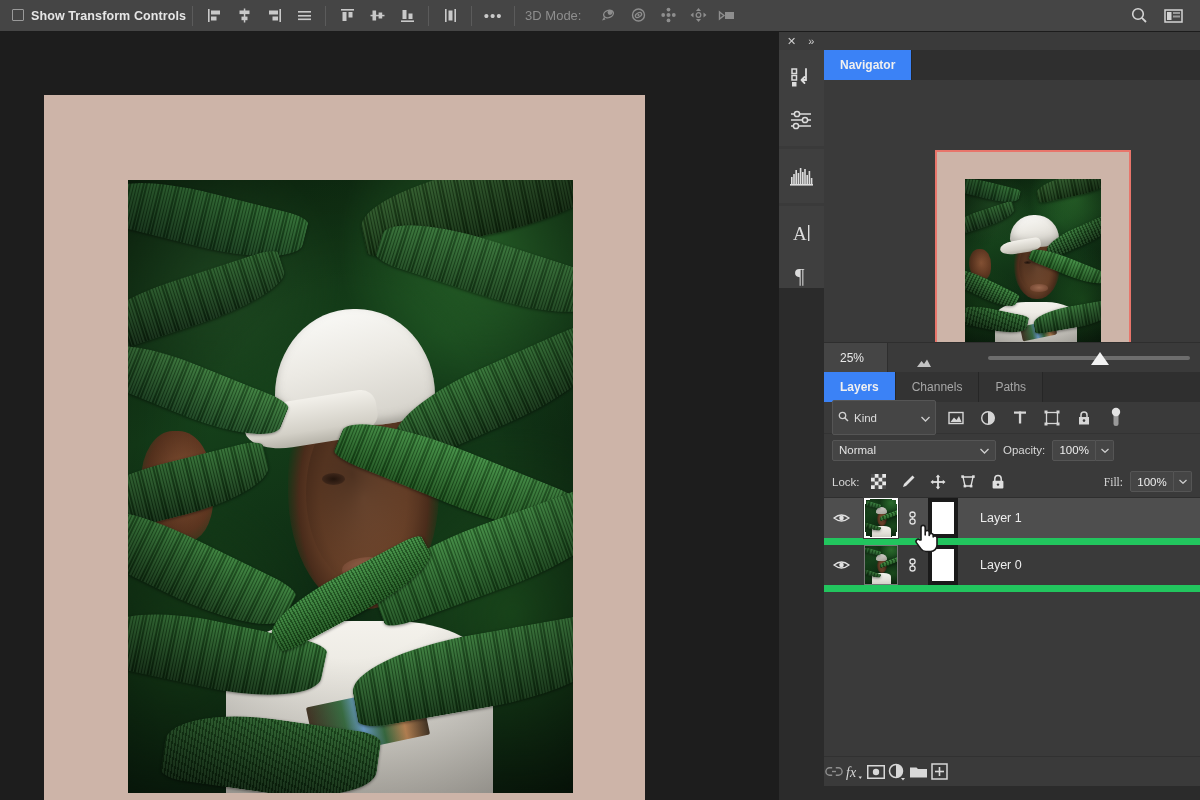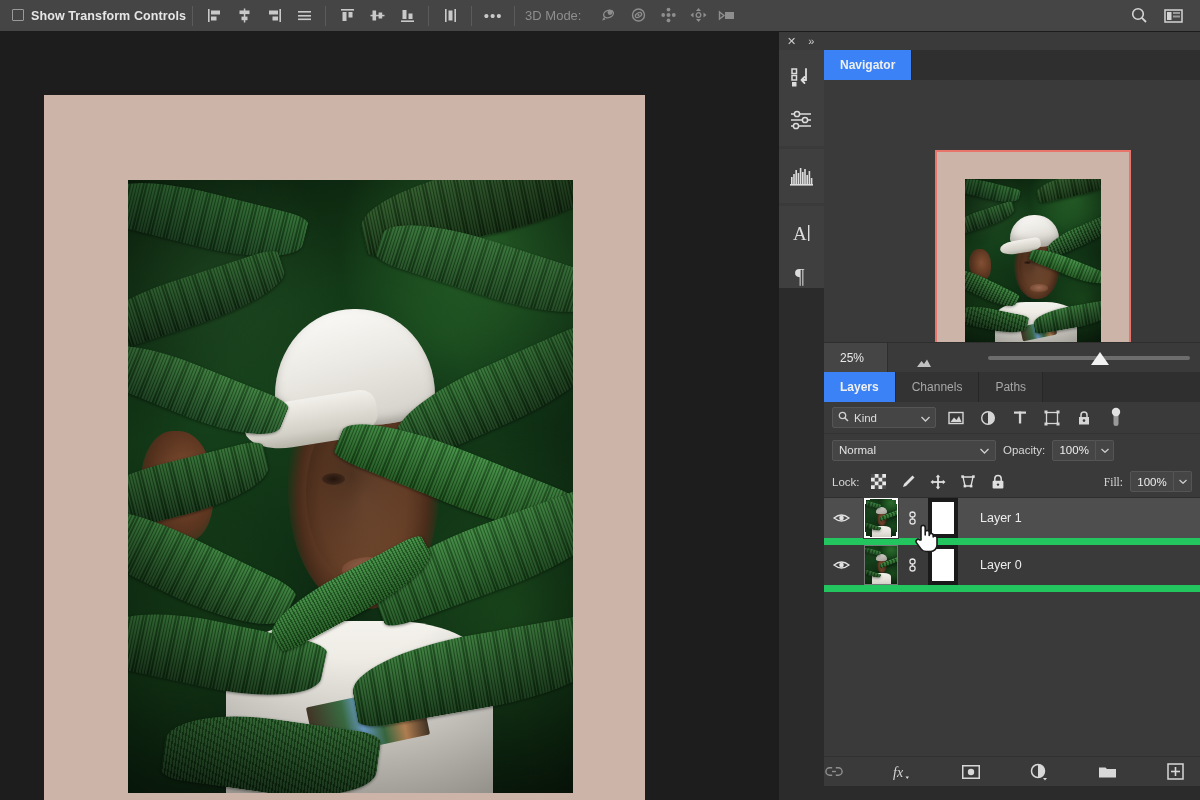--- a/index.html
+++ b/index.html
@@ -188,21 +188,21 @@
 
   
   #layers-panel {
     position: absolute; left: 824px; top: 372px; width: 376px; height: 428px;
     background: #3a3a3a;
   }
   #layers-tabbar { height: 30px; background: #2f2f2f; display: flex; align-items: flex-end; }
   .lrow { display: flex; align-items: center; height: 32px; padding: 0 8px; gap: 7px; }
   #filter-row { background: #3a3a3a; border-bottom: 1px solid #333; }
   .kind-select {
-    width: 104px; height: 21px; background: #454545; border: 1px solid #555;
+    width: 104px; height: 35px; background: #454545; border: 1px solid #555;
     border-radius: 2px; display: flex; align-items: center; gap: 5px; padding: 0 5px;
     color: #dcdcdc; font-size: 11.5px;
   }
   .kind-select .grow { flex: 1; }
   .filt-icon { width: 25px; height: 22px; display: flex; align-items: center; justify-content: center; }
   #blend-row { background: #3a3a3a; }
   .blend-select {
     width: 164px; height: 21px; background: #454545; border: 1px solid #555;
     border-radius: 2px; display: flex; align-items: center; padding: 0 6px;
     color: #e2e2e2; font-size: 11.5px;
@@ -257,21 +257,21 @@
     content:""; position: absolute; left: 52%; top: 1px;
     border-left: 4px solid transparent; border-right: 4px solid transparent;
     border-bottom: 5px solid #111;
   }
   
   #hand-cursor { position: absolute; left: 912px; top: 520px; z-index: 40; }
 
   
   #layers-footer {
     position: absolute; left: 0; bottom: 14px; width: 376px; height: 30px;
-    background: #3a3a3a; display: flex; align-items: center; justify-content: space-between;
+    background: #3a3a3a; display: flex; align-items: center; justify-content: flex-start;
     gap: 1px; padding-right: 14px; border-top: 1px solid #313131;
   }
   .foot-ic { width: 20px; height: 20px; display: flex; align-items: center; justify-content: center; }
   #dock-bottom {
     position: absolute; left: 0; bottom: 0; width: 421px; height: 14px; background: #2b2b2b;
   }
 </style>
 </head>
 <body>
 

